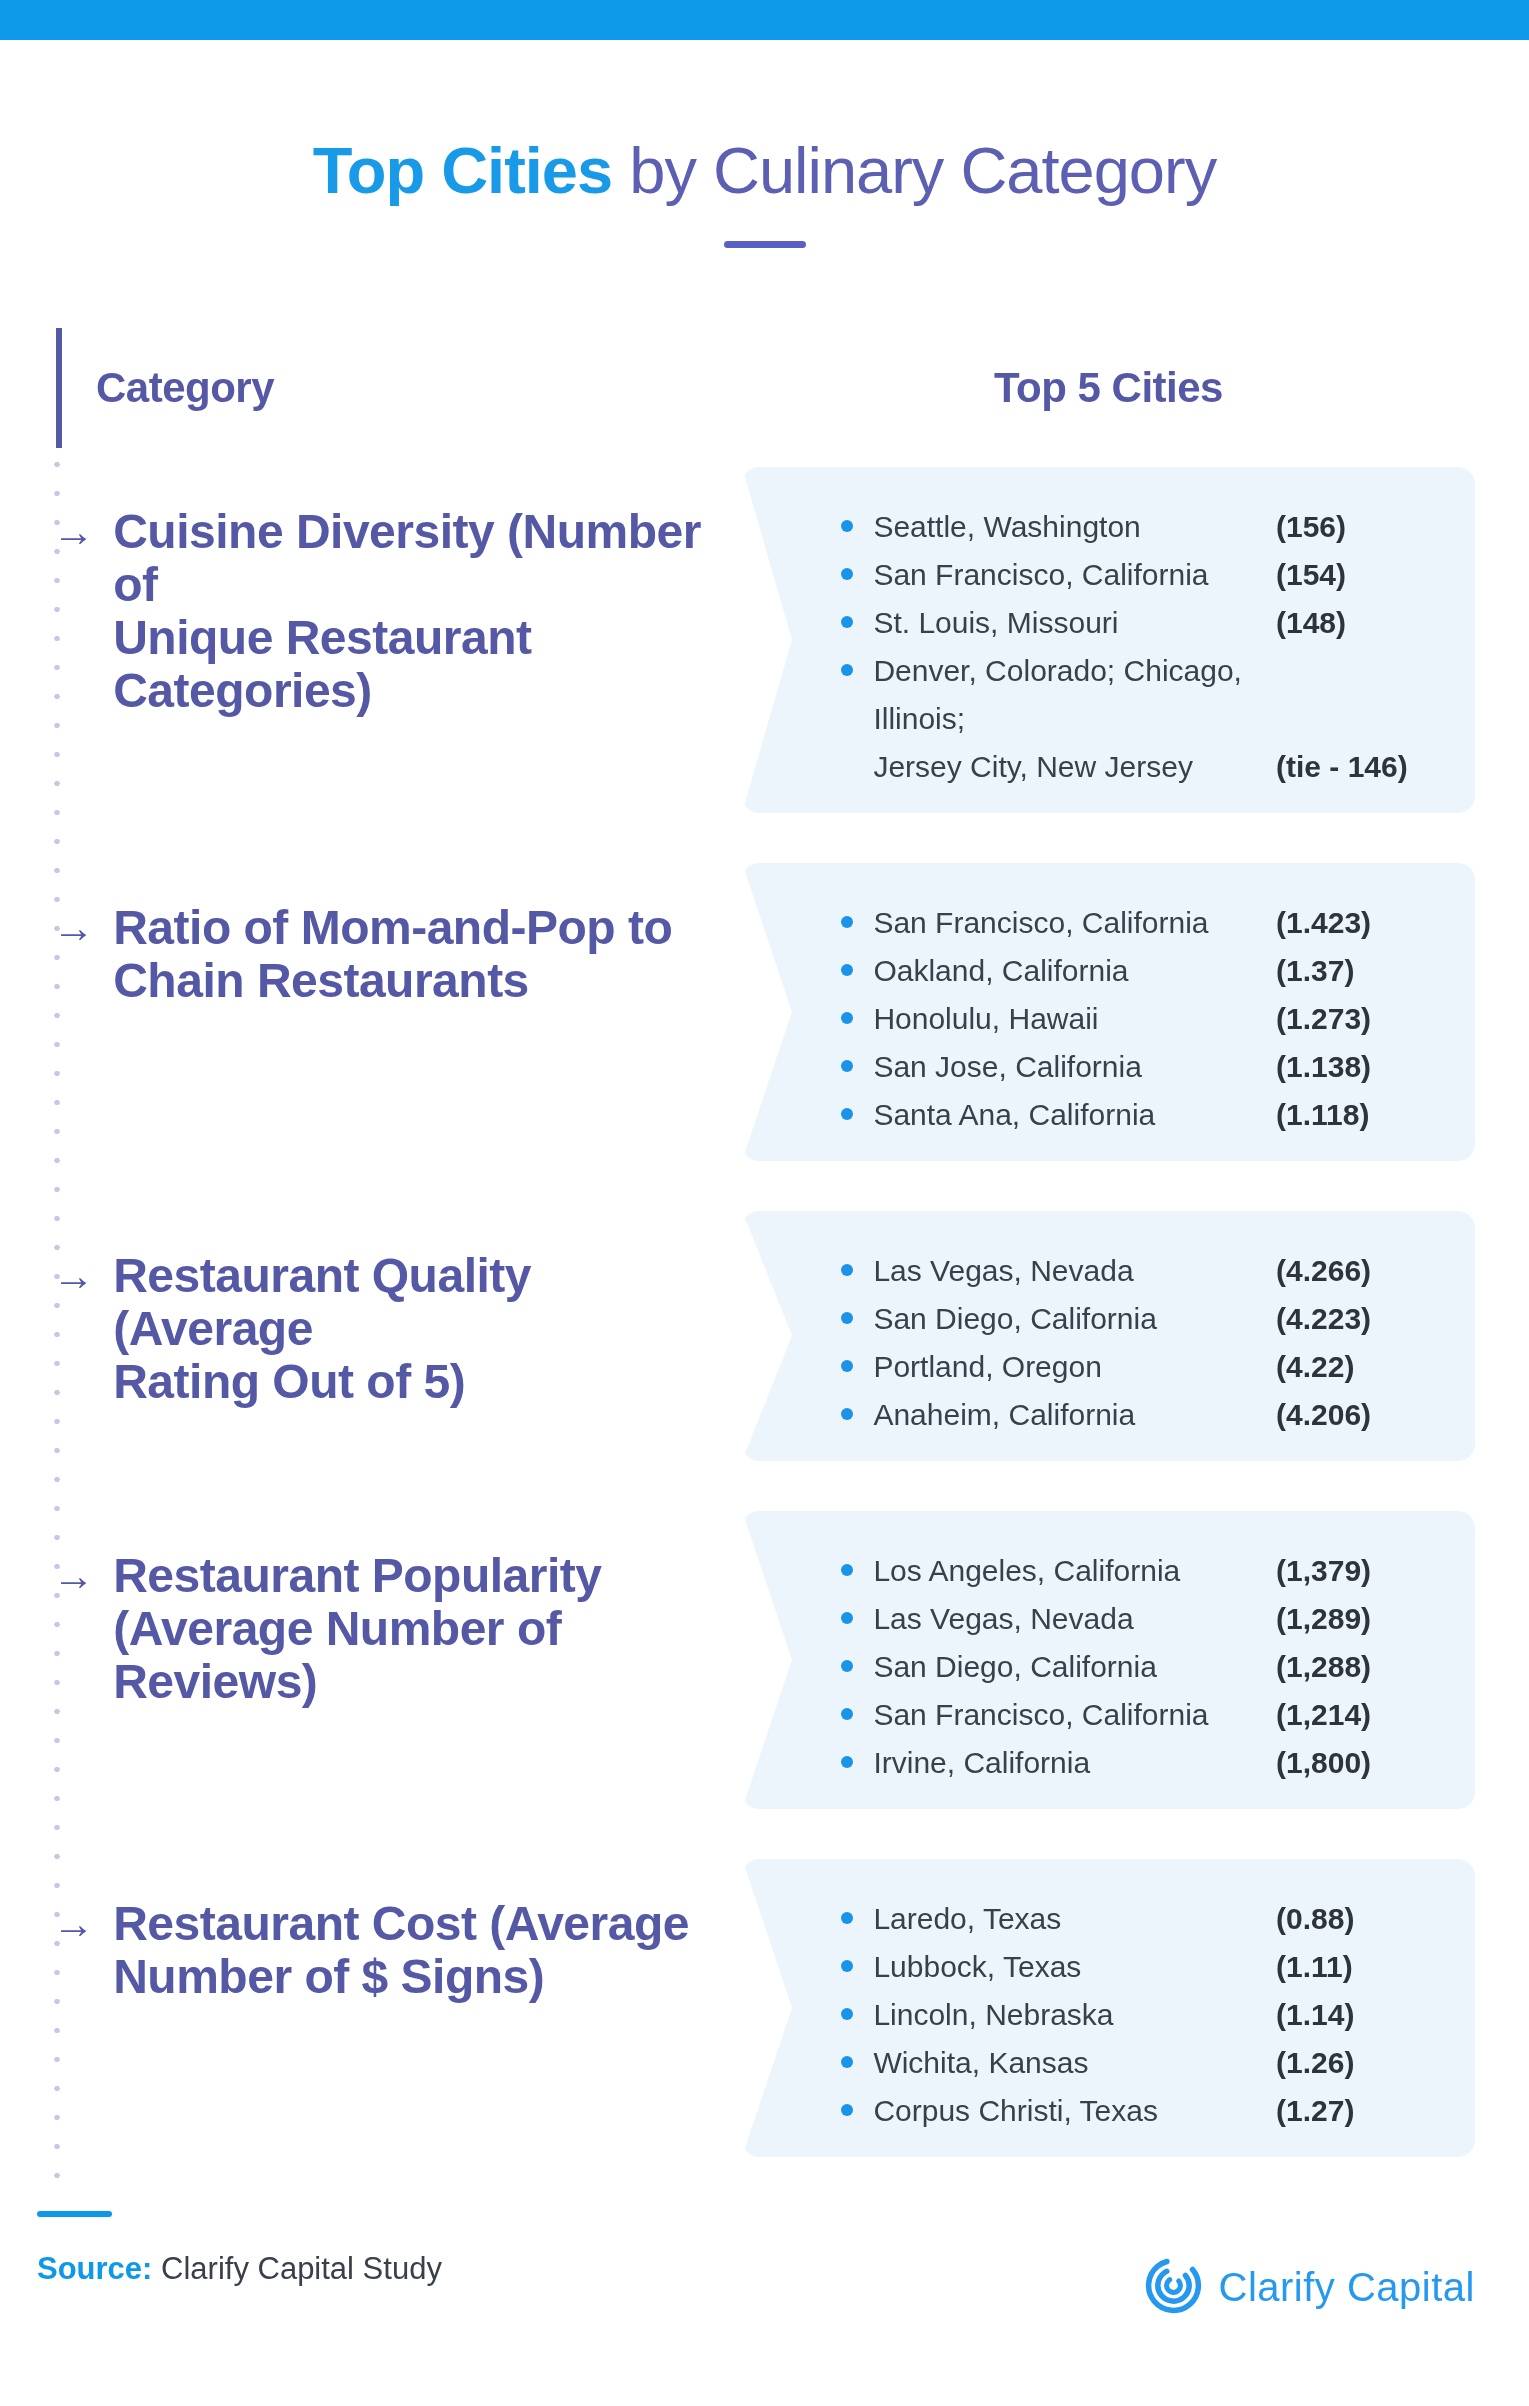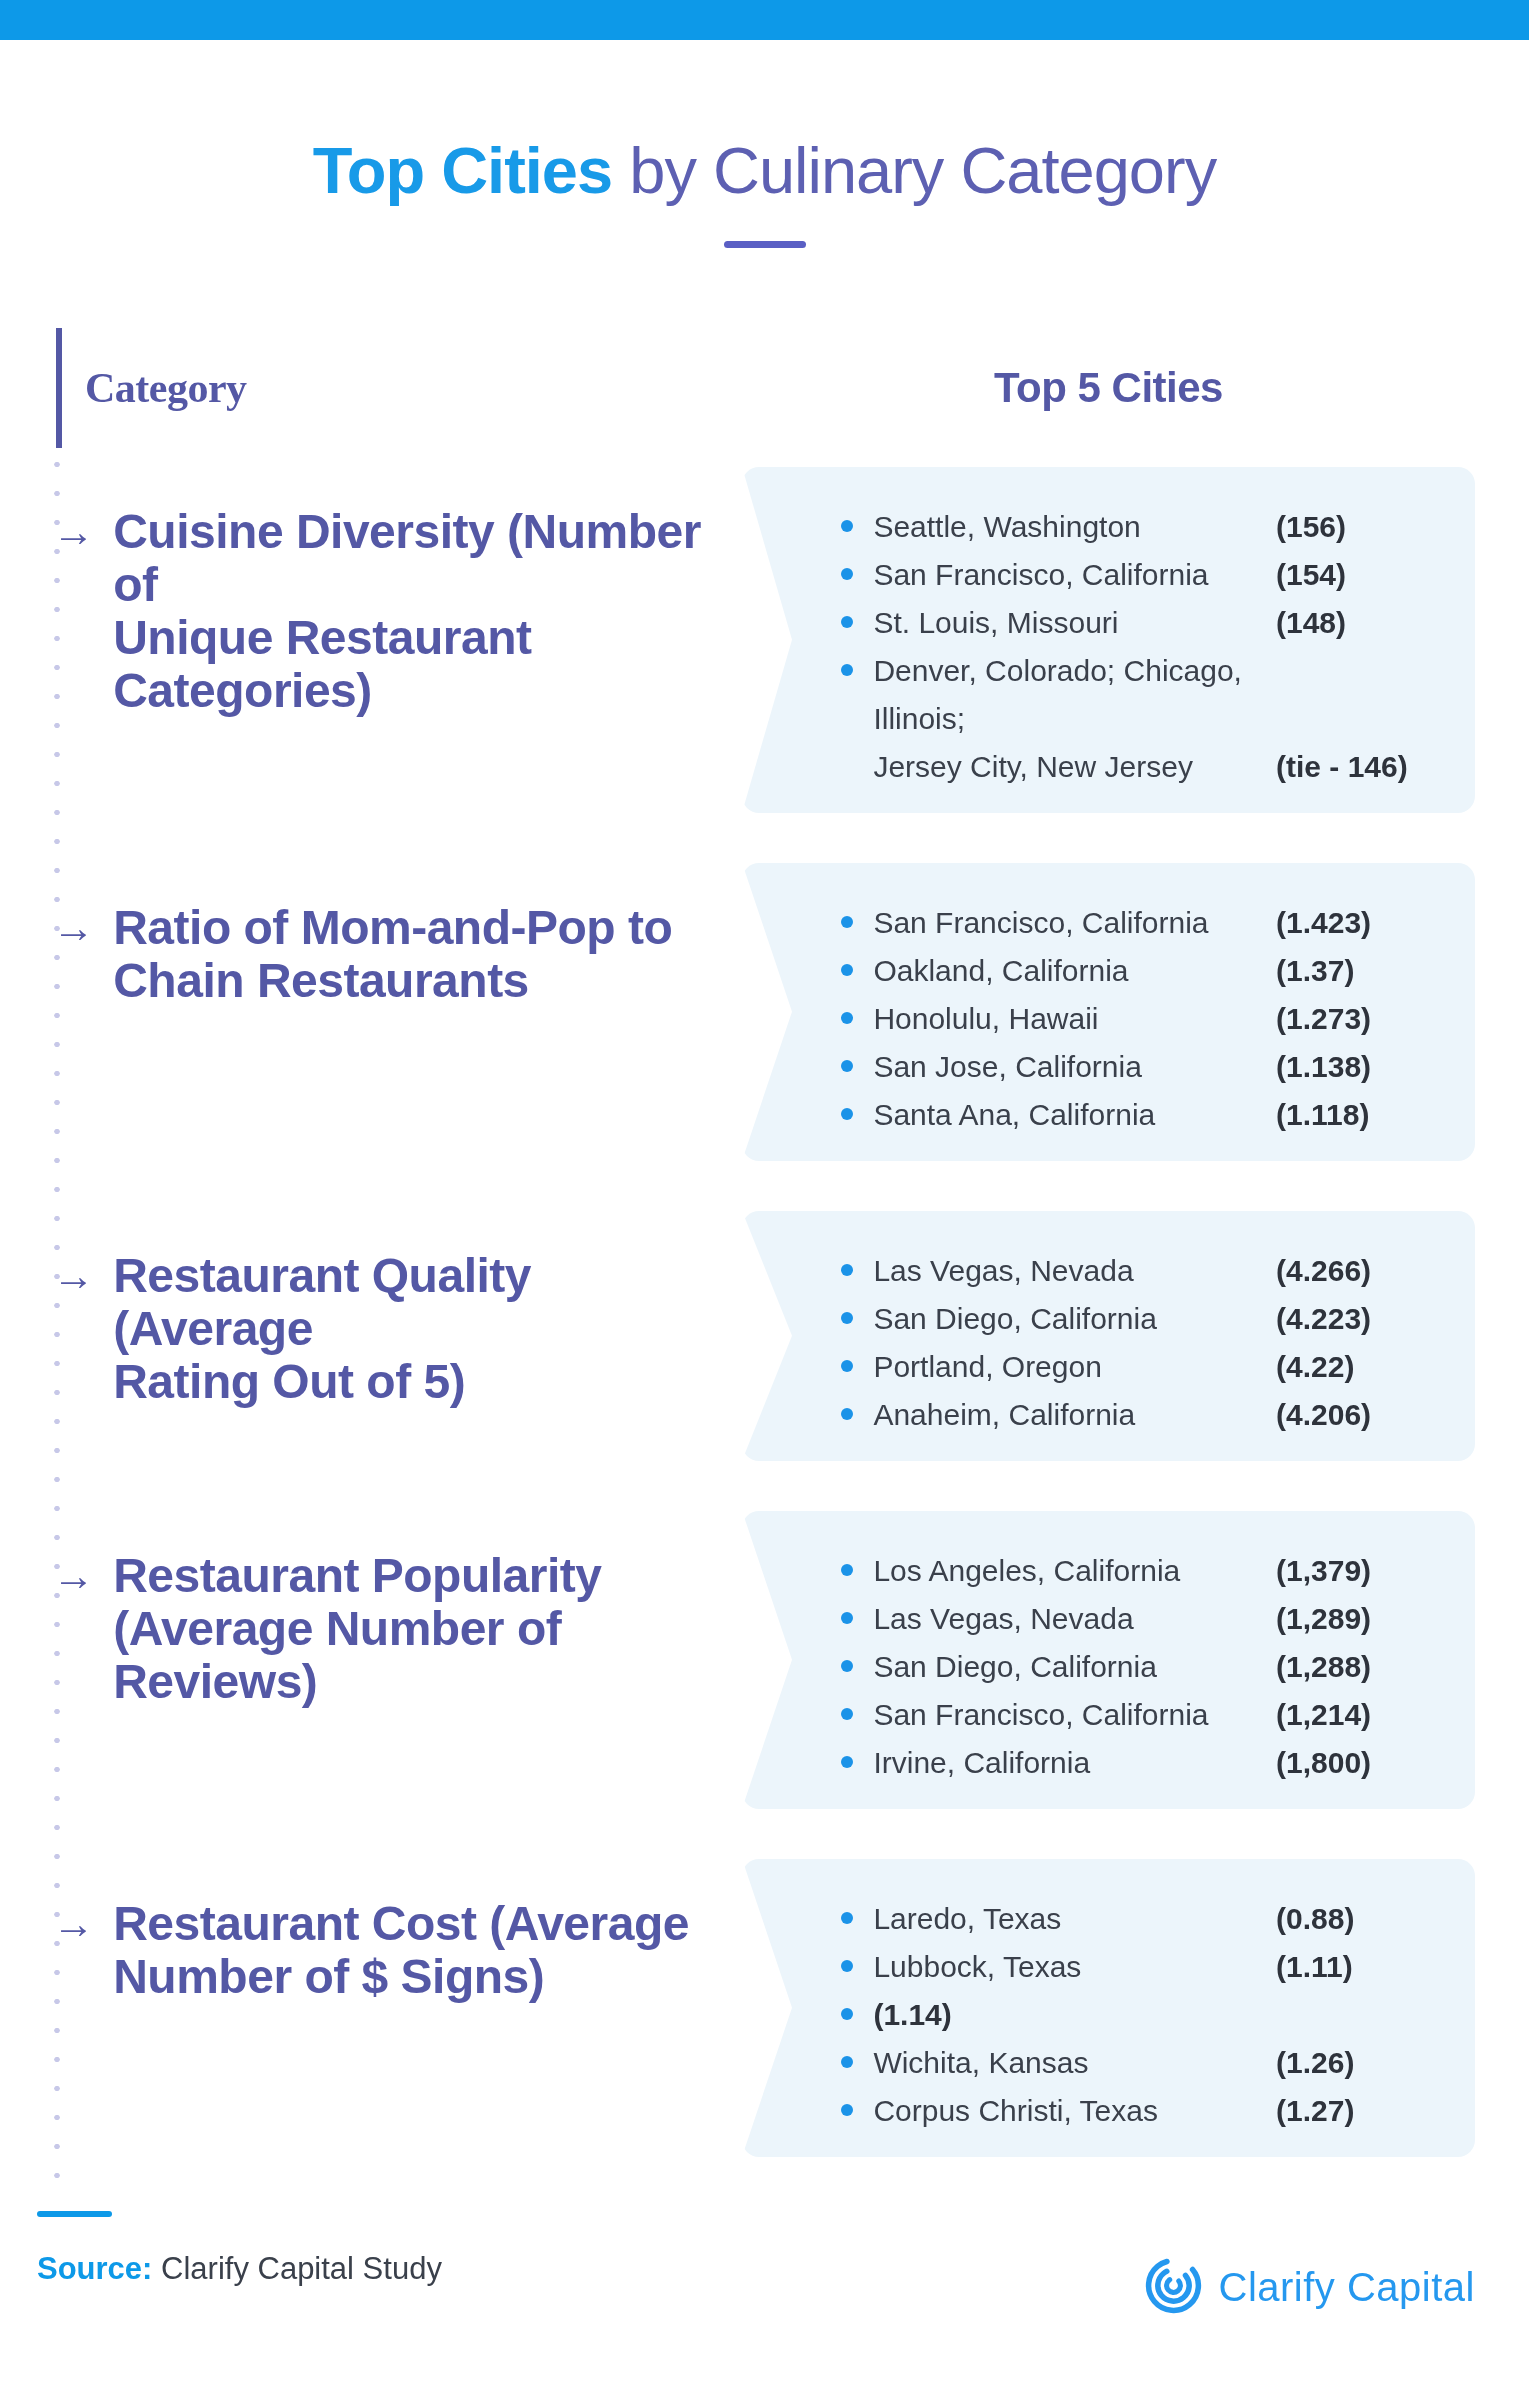--- a/index.html
+++ b/index.html
@@ -25,21 +25,21 @@
   }
   .content{position:relative;margin-top:80px;padding-left:56px;}
   .dotted-line{
     position:absolute;left:54px;top:122px;width:5.7px;height:1749px;z-index:0;
     background-image:radial-gradient(circle, var(--dots) 2.4px, rgba(0,0,0,0) 2.9px);
     background-size:5.7px 29px;background-repeat:repeat-y;
   }
   .header-row{display:flex;align-items:stretch;position:relative;z-index:1;}
   .header-left{
     width:686px;flex:none;height:120px;border-left:6.7px solid var(--purple);
-    padding-left:23px;display:flex;align-items:center;font-family:Liberation Serif, serif;
+    padding-left:34px;display:flex;align-items:center;
   }
   .header-title{font-size:42px;font-weight:700;color:var(--purple);letter-spacing:-0.5px;}
   .header-right{
     width:733px;flex:none;height:120px;display:flex;align-items:center;justify-content:center;
   }
   #rows{margin-top:19px;position:relative;z-index:1;}
   .row{display:flex;align-items:flex-start;margin-bottom:50px;}
   .cat{width:686px;flex:none;display:flex;padding-top:38px;padding-right:32.5px;}
   .arrow{
     width:61px;flex:none;font-size:42px;line-height:53px;font-weight:700;
@@ -270,20 +270,21 @@
   </div>
 
   <div class="item">
     <span class="bullet"></span>
     <span class="city">Lubbock, Texas</span>
     <span class="value">(1.11)</span>
   </div>
 
   <div class="item">
     <span class="bullet"></span>
+    <span class="city">Lincoln, Nebraska</span>
     <span class="value">(1.14)</span>
   </div>
 
   <div class="item">
     <span class="bullet"></span>
     <span class="city">Wichita, Kansas</span>
     <span class="value">(1.26)</span>
   </div>
 
   <div class="item">

